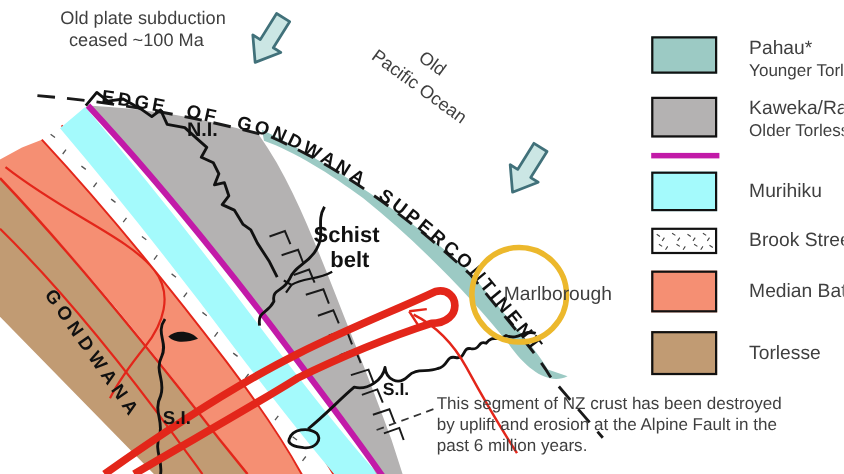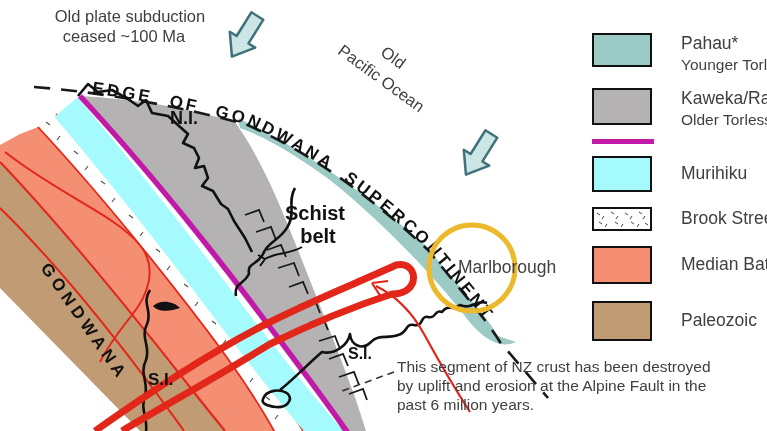--- a/index.html
+++ b/index.html
@@ -178,17 +178,17 @@
   <div class="legend-row" style="top:246px;">
     <div class="swatch" style="height:38px;background:#f58f73;"></div>
     <div class="legend-text" style="padding-top:8px;">
       <div class="legend-label">Median Batholith</div>
     </div>
   </div>
 
   <div class="legend-row" style="top:301px;">
     <div class="swatch" style="height:40px;background:#c19b73;"></div>
     <div class="legend-text" style="padding-top:9px;">
-      <div class="legend-label">Paleozoic</div>
+      <div class="legend-label">Torlesse</div>
     </div>
   </div>
 
 </div>
 
 </body></html>

